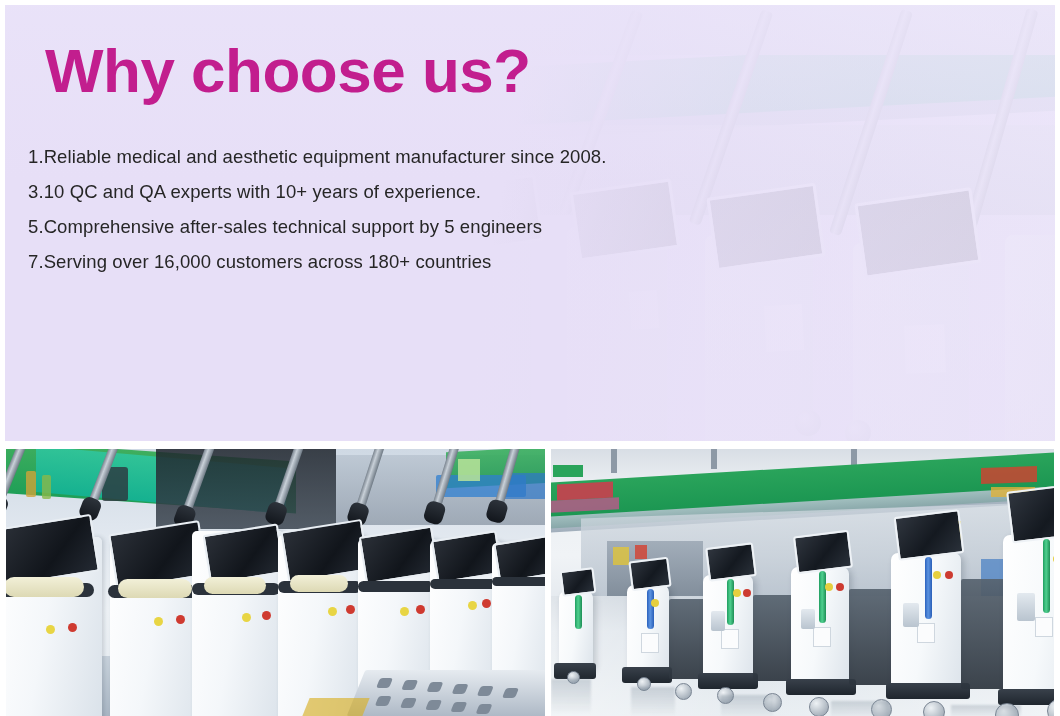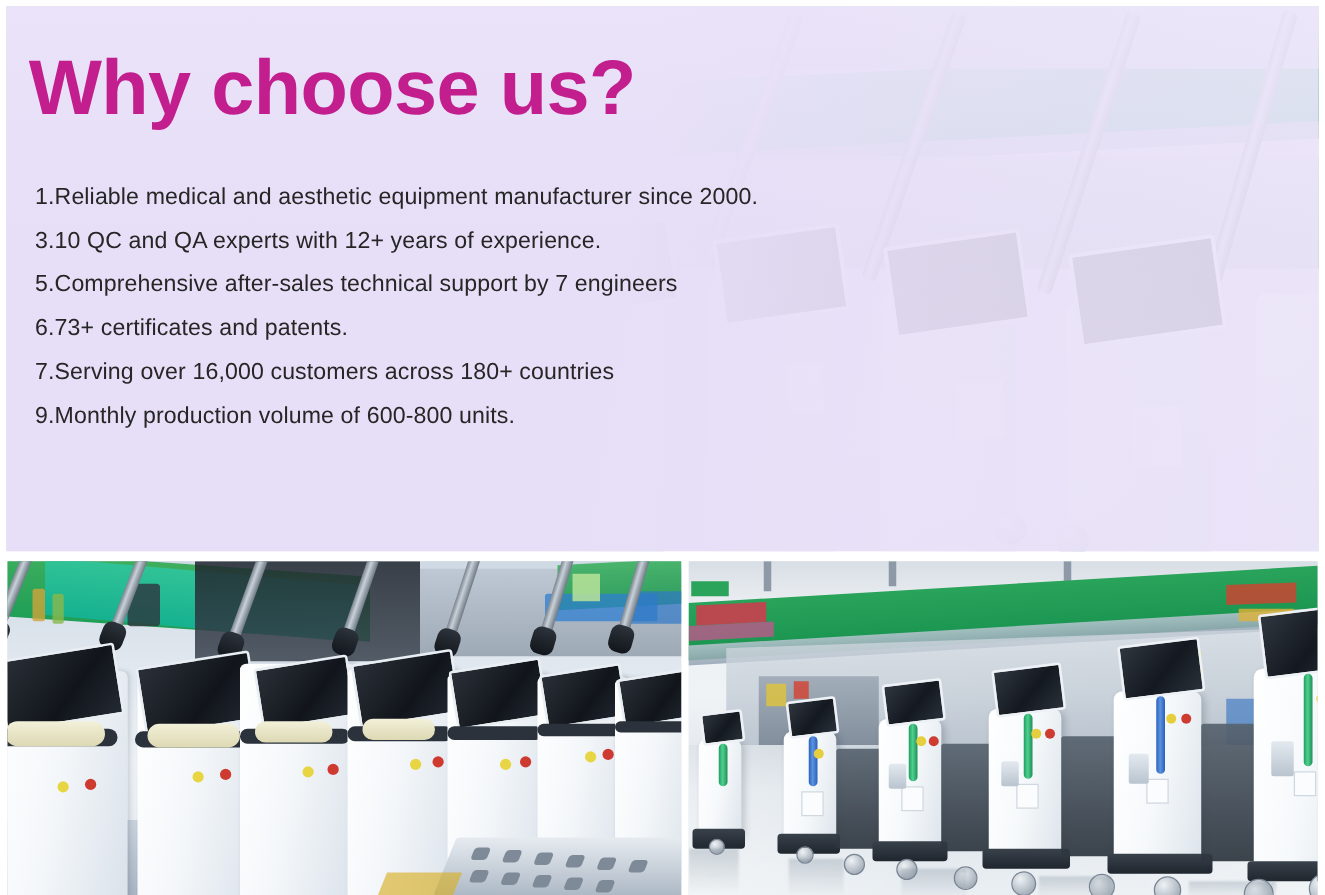--- a/index.html
+++ b/index.html
@@ -61,21 +61,21 @@
     inset: 0;
     background: linear-gradient(180deg,
        rgba(235,229,250,0.55) 0%,
        rgba(231,223,247,0.30) 40%,
        rgba(231,223,247,0.55) 100%);
   }
 
   
   .title {
     position: absolute;
-    left: 18px;
+    left: 40px;
     top: 30px;
     font-size: 62px;
     font-weight: bold;
     letter-spacing: -0.5px;
     color: #c21e8e;
     line-height: 1.15;
     white-space: nowrap;
   }
 
   .points {
@@ -376,36 +376,30 @@
         <div class="abs" style="left:840px;top:415px;width:26px;height:26px;border-radius:50%;background:radial-gradient(circle at 35% 30%,#f3f6f8,#97a3b0);"></div>
       </div>
       <div class="bg-wash"></div>
       <div class="bg-wash2"></div>
     </div>
 
     <div class="title">Why choose us?</div>
 
     <ul class="points">
       <li>
-        <span class="num">1.</span><span>Reliable medical and aesthetic equipment manufacturer since 2000.</span>
+        <span class="num">1.</span><span>Reliable medical and aesthetic equipment manufacturer since 2008.</span>
       </li>
       <li>
-        <span class="num">3.</span><span>10 QC and QA experts with 12+ years of experience.</span>
+        <span class="num">3.</span><span>10 QC and QA experts with 10+ years of experience.</span>
       </li>
       <li>
-        <span class="num">5.</span><span>Comprehensive after-sales technical support by 7 engineers</span>
-      </li>
-      <li>
-        <span class="num">6.</span><span>73+ certificates and patents.</span>
+        <span class="num">5.</span><span>Comprehensive after-sales technical support by 5 engineers</span>
       </li>
       <li>
         <span class="num">7.</span><span>Serving over 16,000 customers across 180+ countries</span>
-      </li>
-      <li>
-        <span class="num">9.</span><span>Monthly production volume of 600-800 units.</span>
       </li>
     </ul>
   </div>
 
   <div class="photo-row">
 
     <div class="photo photo-left">
       <div class="lp-bg"></div>
       <div class="lp-greenwall"></div>
       <div class="lp-greenwall2"></div>

